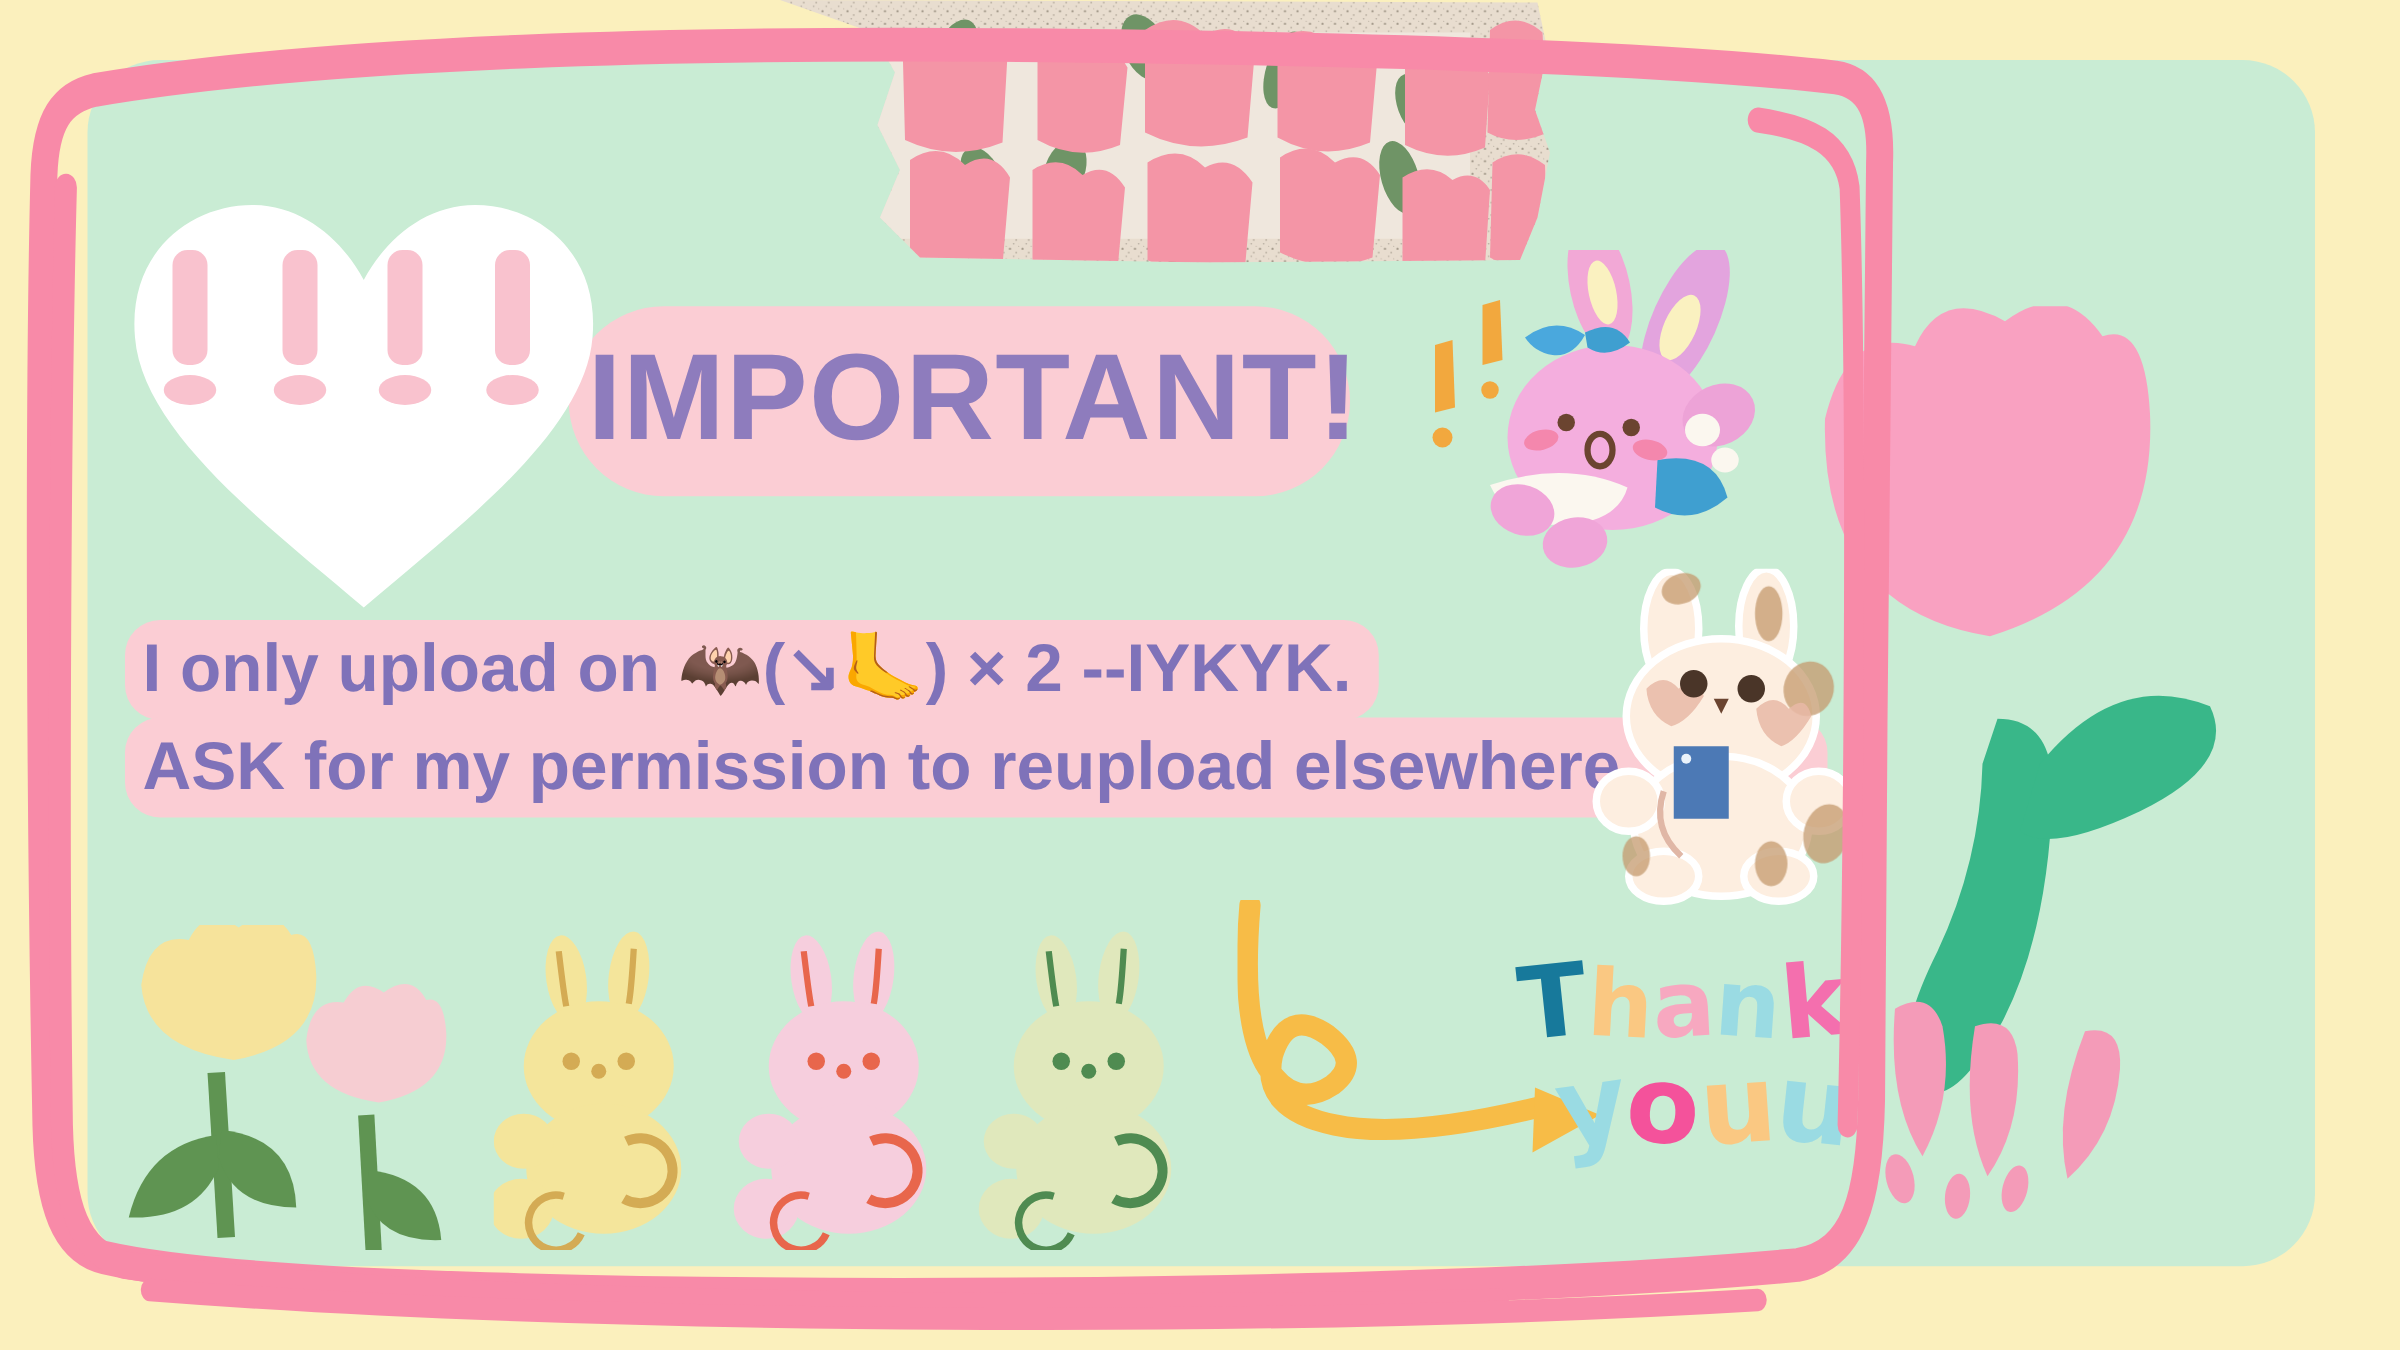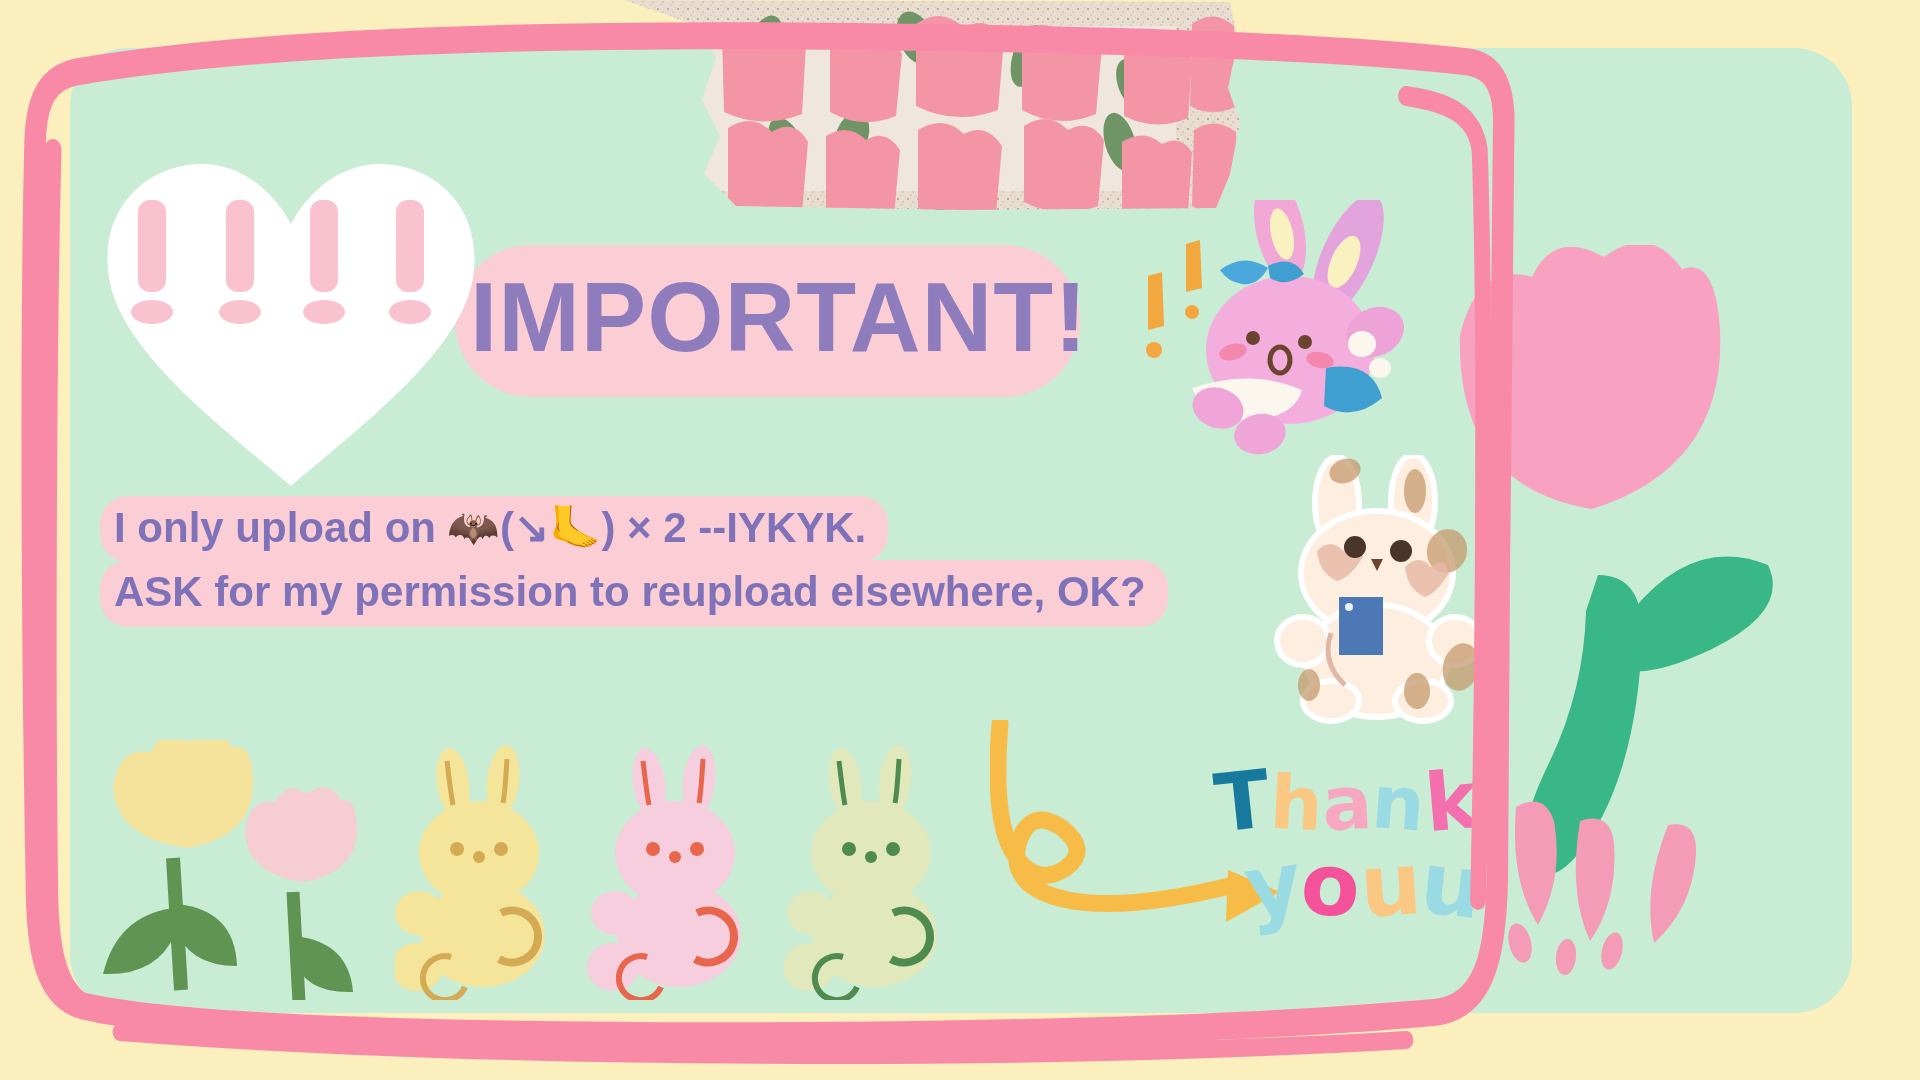--- a/index.html
+++ b/index.html
@@ -51,21 +51,21 @@
     color:#8e7cbd;
     line-height:1.1;
     white-space:nowrap;
   }
 
   
   .msg {
     position:absolute;
     left:100px; top:496px;
     z-index:7;
-    font-size:42px;
+    font-size:54px;
     font-weight:bold;
     color:#7f72b9;
     line-height:1.15;
   }
   .msg .line {
     display:block;
     background:#fbcdd4;
     border-radius:28px;
     padding:8px 22px 10px 14px;
     width:max-content;

